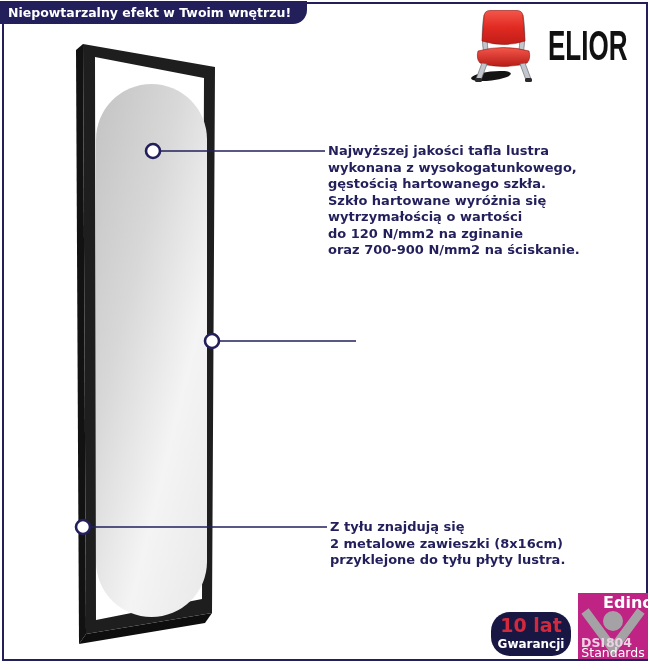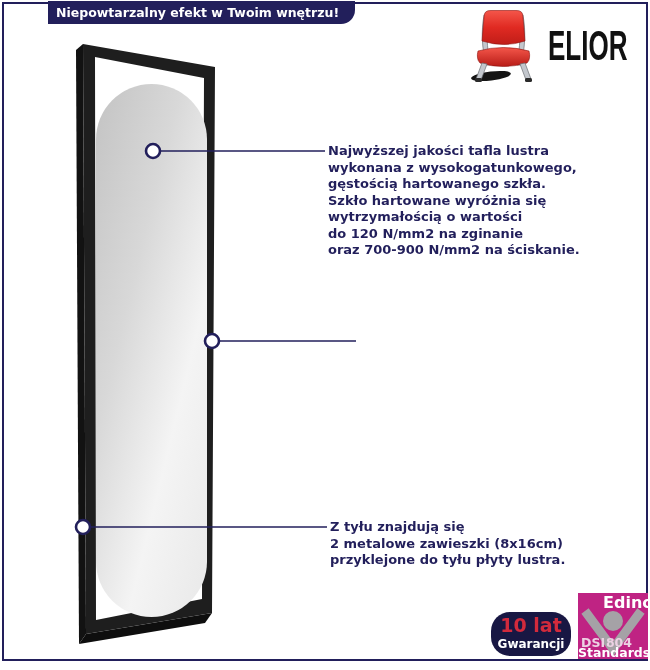--- a/index.html
+++ b/index.html
@@ -15,21 +15,21 @@
   }
   .page-border{
     position:absolute;left:2px;top:2px;width:642px;height:655px;
     border:2px solid var(--navy);pointer-events:none;
   }
   
   .banner{
     position:absolute;left:0;top:1px;height:23px;
     background:var(--navy);color:#ffffff;
     font-size:12.5px;font-weight:bold;line-height:23px;
-    padding:0 16px 0 8px;border-radius:0 0 14px 0;white-space:nowrap;margin-left:48px;
+    padding:0 16px 0 8px;border-radius:0 0 14px 0;white-space:nowrap;
   }
   
   .logo{position:absolute;left:468px;top:5px;width:170px;height:78px;}
   .logo .chair{position:absolute;left:2px;top:2px;}
   .brand{
     position:absolute;left:80px;top:23px;height:36px;
     font-family:"Liberation Sans",sans-serif;font-weight:bold;color:#111111;
     font-size:42px;line-height:36px;letter-spacing:0px;
     transform:scaleX(0.62);transform-origin:left center;white-space:nowrap;
   }
@@ -65,21 +65,21 @@
   }
   .badge-edinos .e-mark{position:absolute;left:0;top:14px;}
   .badge-edinos .e-dsi{
     position:absolute;left:3px;top:42px;font-size:12.5px;font-weight:bold;color:#ecd2e3;
   }
   .badge-edinos .e-804{
     position:absolute;right:16px;top:42px;font-size:12.5px;font-weight:bold;color:#ecd2e3;
   }
   .badge-edinos .e-standards{
     position:absolute;left:0;top:52px;width:100%;text-align:center;
-    font-size:12.5px;font-weight:bold;color:#ffffff;
+    font-size:12.5px;font-weight:normal;color:#ffffff;
   }
 </style>
 </head>
 <body>
 
 <div class="page">
 
   <div class="page-border"></div>
 
   <div class="banner">

